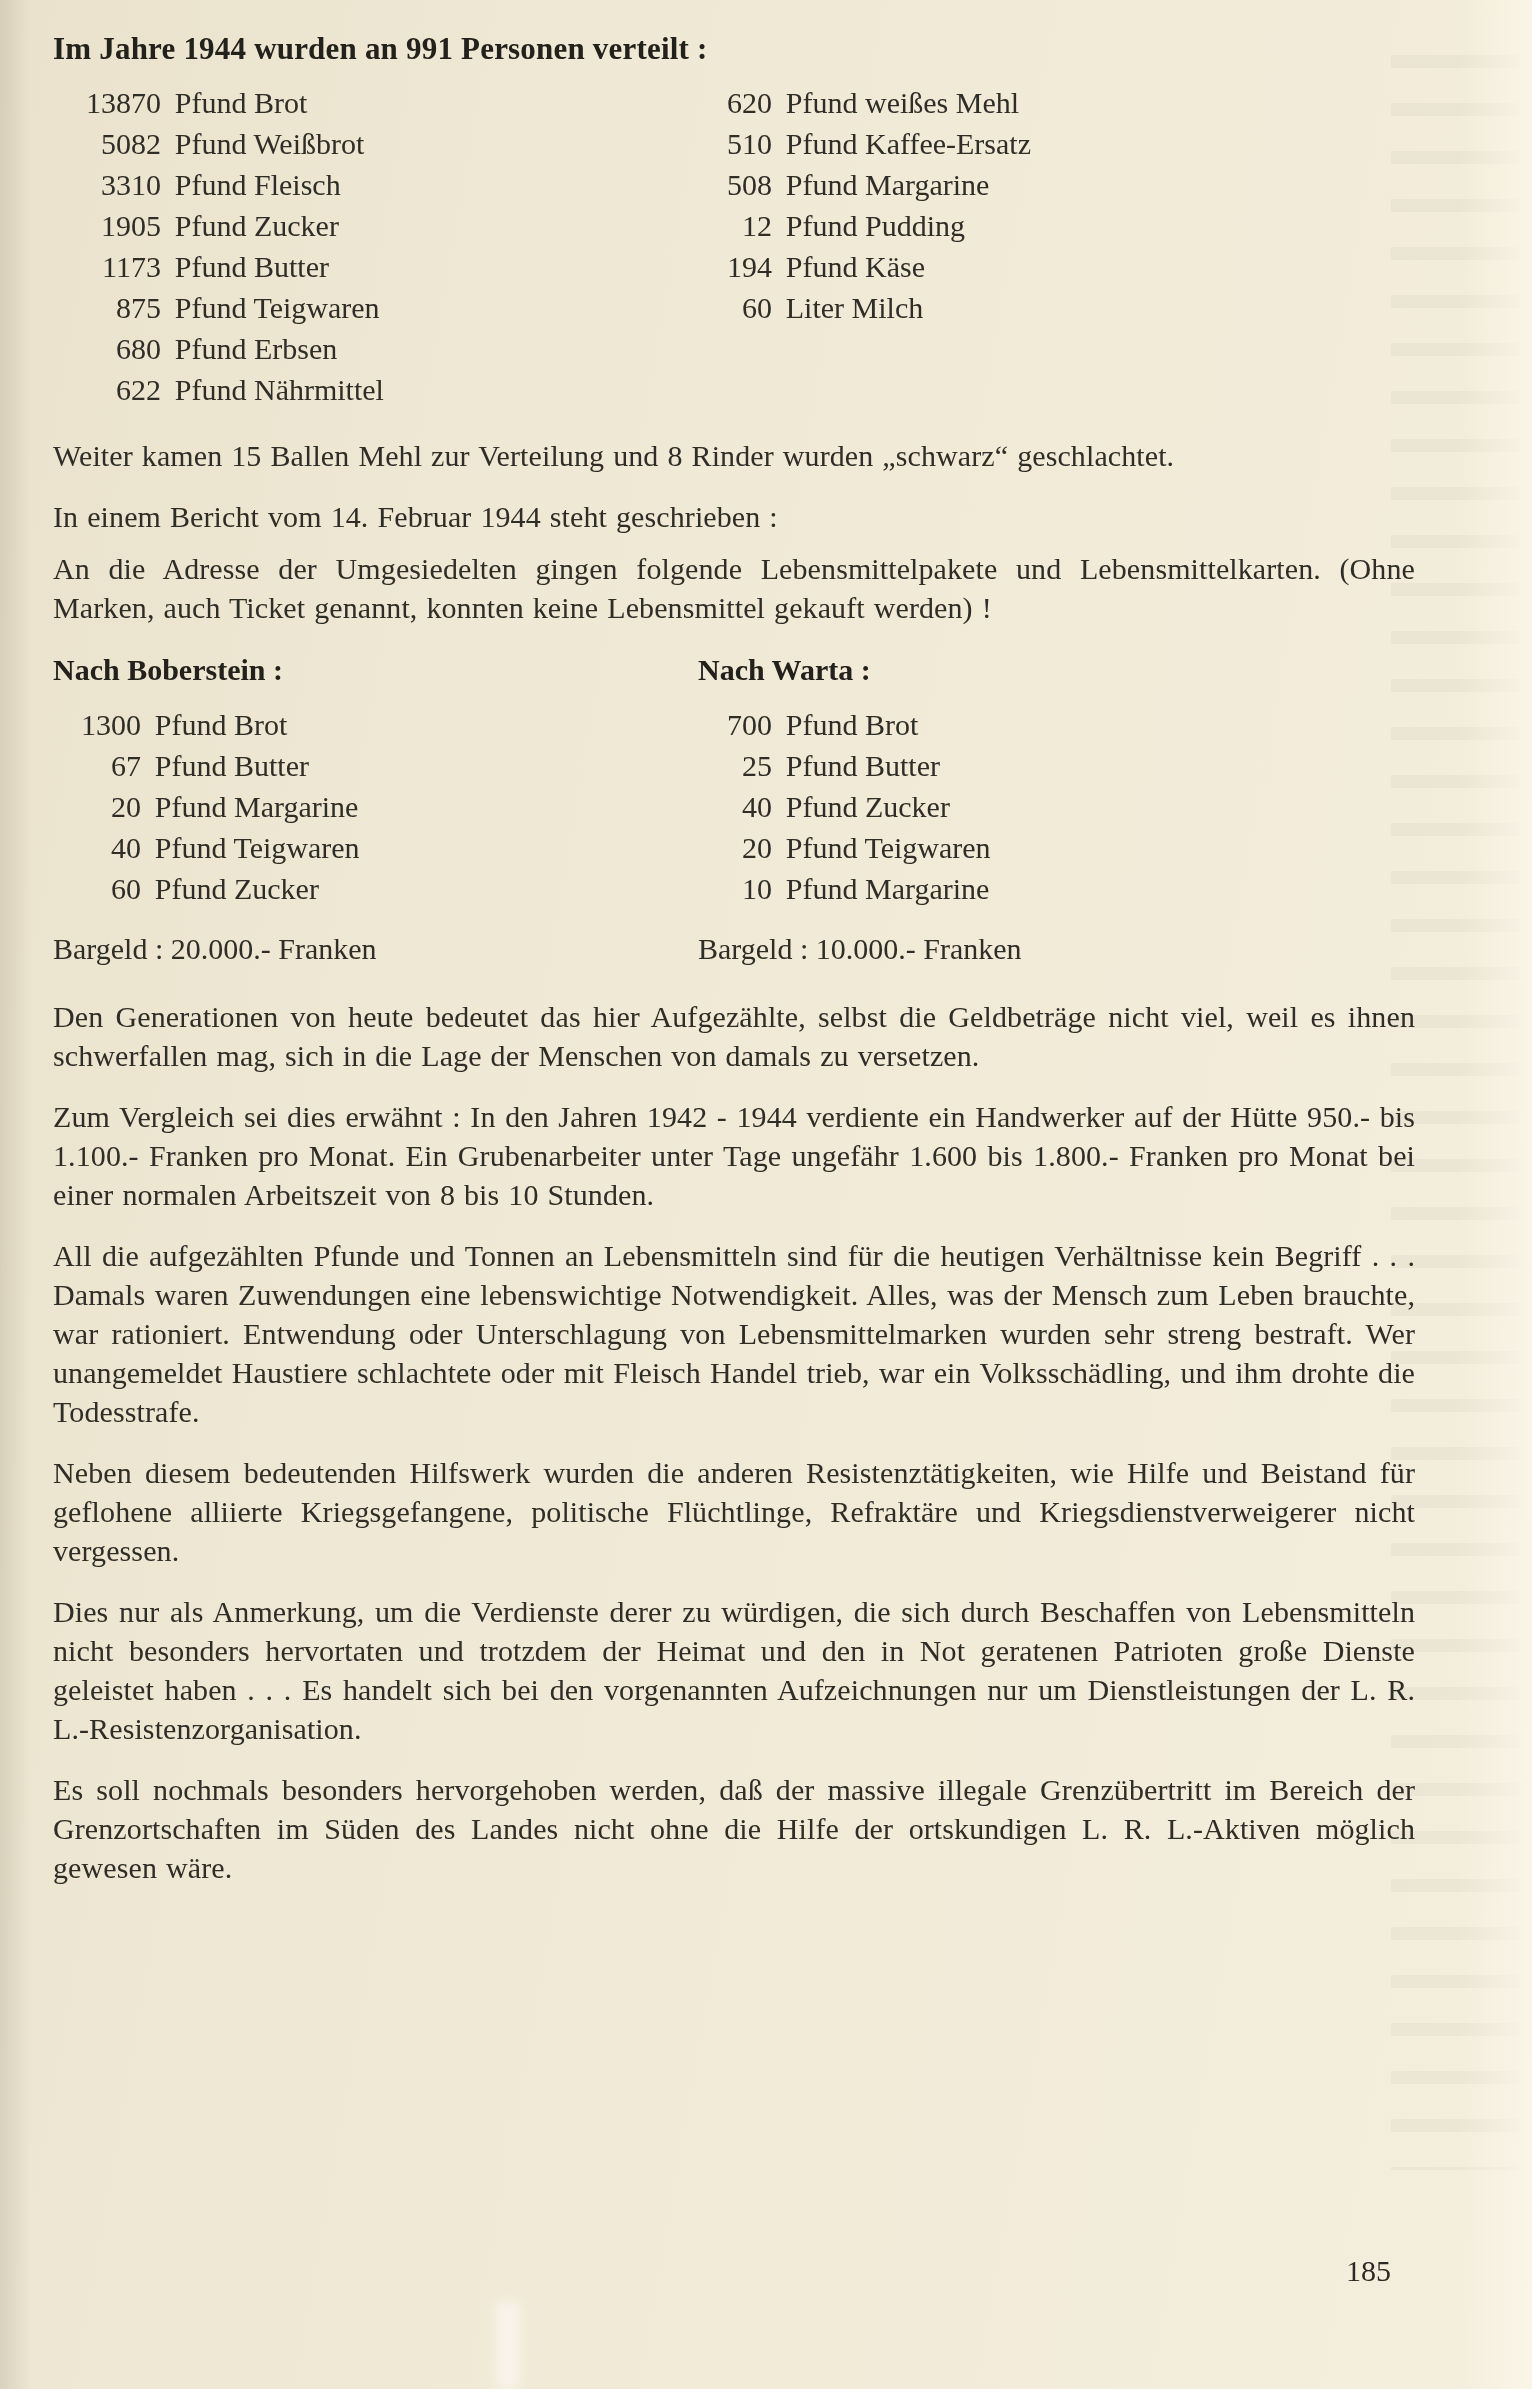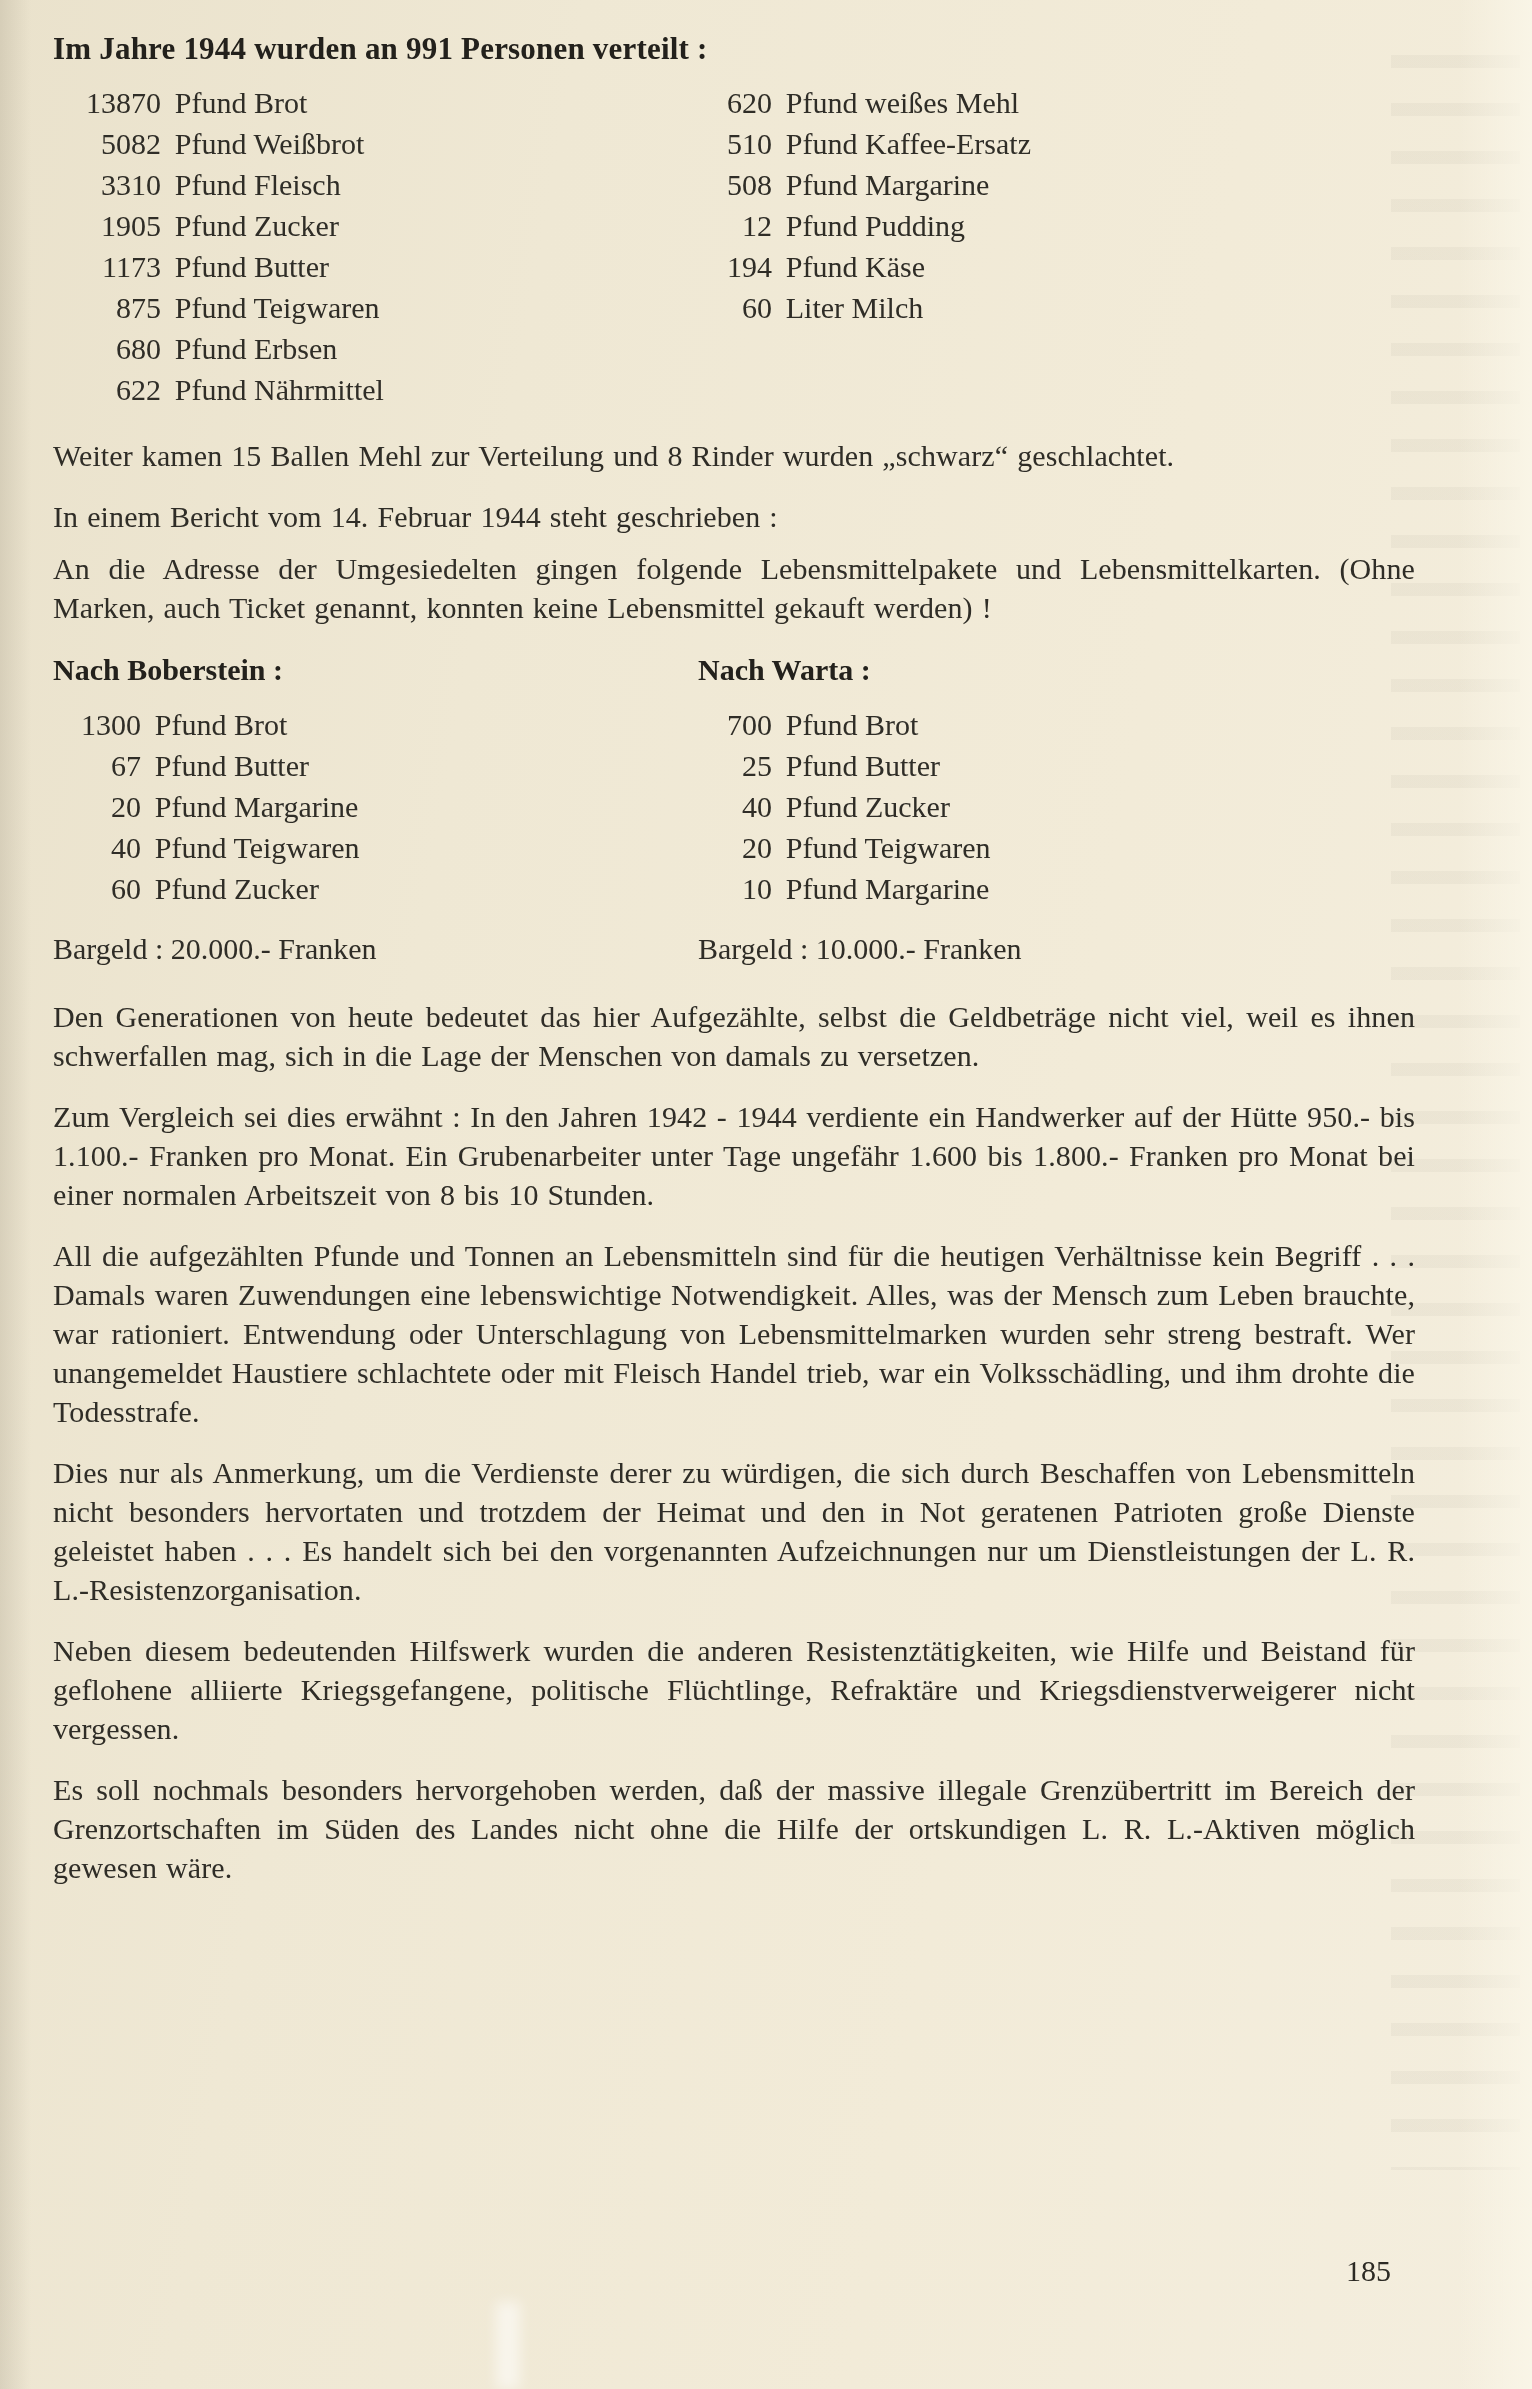--- a/index.html
+++ b/index.html
@@ -209,21 +209,21 @@
     </div>
 
     <div class="two-col cash cash-row">
       <div>Bargeld :  20.000.- Franken</div>
       <div>Bargeld :  10.000.- Franken</div>
     </div>
 
     <p class="body">Den Generationen von heute bedeutet das hier Aufgezählte, selbst die Geldbeträge nicht viel, weil es ihnen schwerfallen mag, sich in die Lage der Menschen von damals zu versetzen.</p>
     <p class="body">Zum Vergleich sei dies erwähnt : In den Jahren 1942 - 1944 verdiente ein Handwerker auf der Hütte 950.- bis 1.100.- Franken pro Monat. Ein Grubenarbeiter unter Tage ungefähr 1.600 bis 1.800.- Franken pro Monat bei einer normalen Arbeitszeit von 8 bis 10 Stunden.</p>
     <p class="body">All die aufgezählten Pfunde und Tonnen an Lebensmitteln sind für die heutigen Verhältnisse kein Begriff . . . Damals waren Zuwendungen eine lebenswichtige Notwendigkeit. Alles, was der Mensch zum Leben brauchte, war rationiert. Entwendung oder Unterschlagung von Lebensmittelmarken wurden sehr streng bestraft. Wer unangemeldet Haustiere schlachtete oder mit Fleisch Handel trieb, war ein Volksschädling, und ihm drohte die Todesstrafe.</p>
+    <p class="body">Neben diesem bedeutenden Hilfswerk wurden die anderen Resistenztätigkeiten, wie Hilfe und Beistand für geflohene alliierte Kriegsgefangene, politische Flüchtlinge, Refraktäre und Kriegsdienstverweigerer nicht vergessen.</p>
     <p class="body">Dies nur als Anmerkung, um die Verdienste derer zu würdigen, die sich durch Beschaffen von Lebensmitteln nicht besonders hervortaten und trotzdem der Heimat und den in Not geratenen Patrioten große Dienste geleistet haben . . . Es handelt sich bei den vorgenannten Aufzeichnungen nur um Dienstleistungen der L. R. L.-Resistenzorganisation.</p>
-    <p class="body">Neben diesem bedeutenden Hilfswerk wurden die anderen Resistenztätigkeiten, wie Hilfe und Beistand für geflohene alliierte Kriegsgefangene, politische Flüchtlinge, Refraktäre und Kriegsdienstverweigerer nicht vergessen.</p>
     <p class="body">Es soll nochmals besonders hervorgehoben werden, daß der massive illegale Grenzübertritt im Bereich der Grenzortschaften im Süden des Landes nicht ohne die Hilfe der ortskundigen L. R. L.-Aktiven möglich gewesen wäre.</p>
 
   </div>
 
   <div class="page-number">185</div>
 </div>
 
 
 </body></html>

